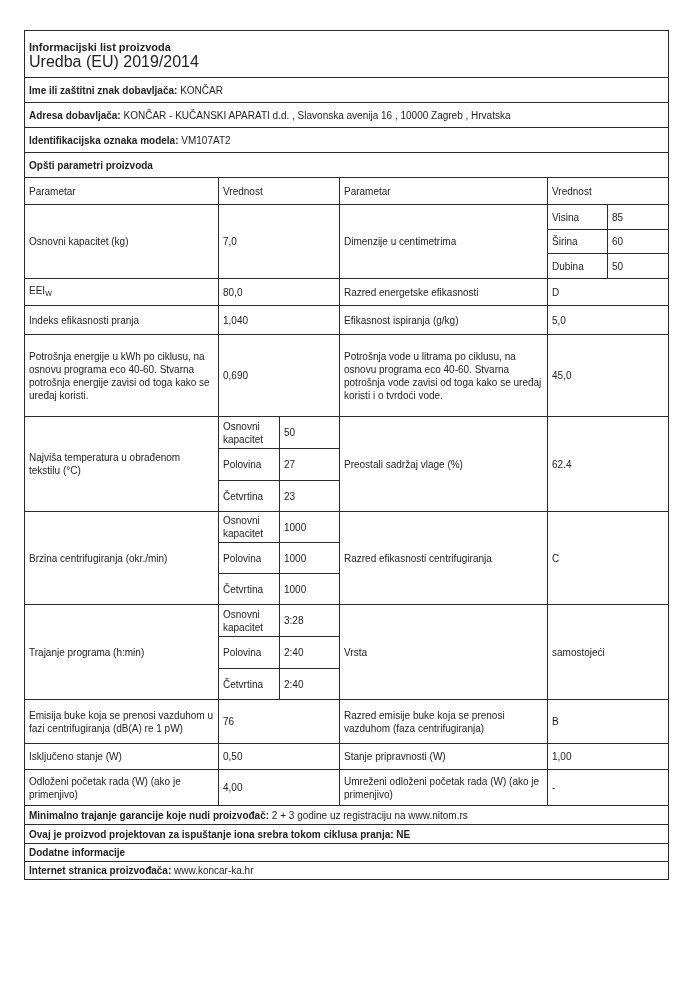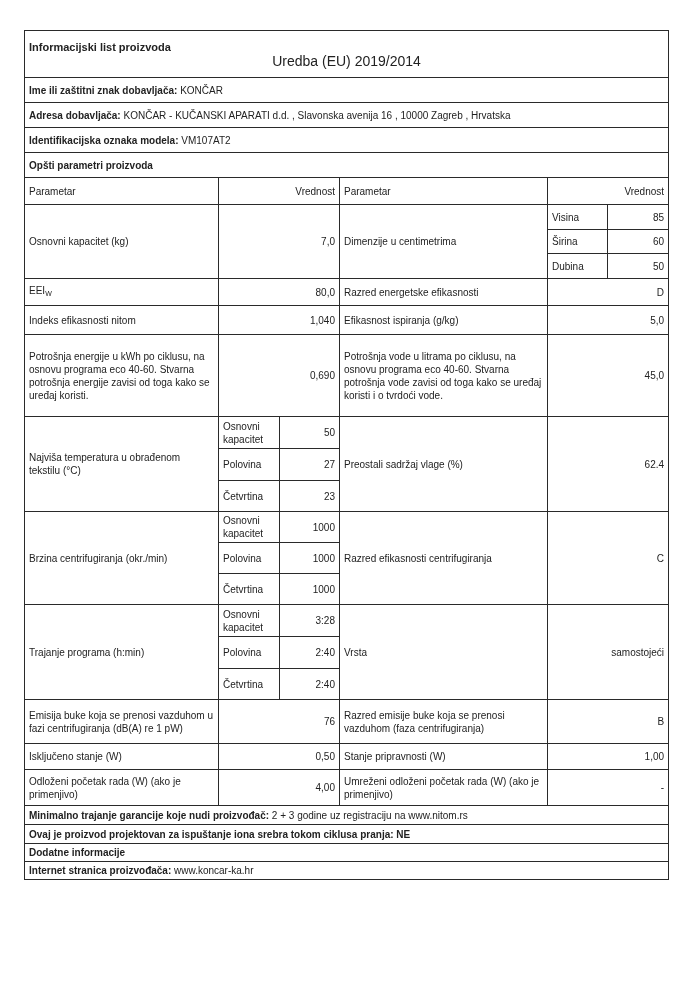--- a/index.html
+++ b/index.html
@@ -4,23 +4,23 @@
 <style>
   html, body { margin:0; padding:0; background:#ffffff; }
   body { width:694px; height:1000px; position:relative; font-family:"Liberation Sans", sans-serif; color:#222; }
   table.sheet {
     position:absolute; left:24px; top:30px; width:644px;
     border-collapse:collapse; table-layout:fixed;
     font-size:10px; line-height:13px;
   }
   table.sheet td { border:1.3px solid #2a2a2a; padding:2px 4px; vertical-align:middle; }
   .b { font-weight:bold; }
-  .c { text-align:right; }
+  .c { text-align:left; }
   .title { font-size:11px; font-weight:bold; line-height:15px; }
-  .sub { font-size:14px;text-align:center; }
+  .sub { font-size:16px; }
   .full { height:20px; }
   sub { font-size:7px; vertical-align:-2px; }
 </style>
 </head>
 <body>
 
 <table class="sheet">
   <colgroup>
     <col style="width:194px">
       <col style="width:61px">
@@ -75,21 +75,21 @@
   </tr>
 
   <tr style="height:27px;">
     <td><span>EEI</span><sub>W</sub></td>
     <td colspan="2" class="c">80,0</td>
     <td>Razred energetske efikasnosti</td>
     <td colspan="2" class="c">D</td>
   </tr>
 
   <tr style="height:29px;">
-    <td>Indeks efikasnosti nitom</td>
+    <td>Indeks efikasnosti pranja</td>
     <td colspan="2" class="c">1,040</td>
     <td>Efikasnost ispiranja (g/kg)</td>
     <td colspan="2" class="c">5,0</td>
   </tr>
 
   <tr style="height:82px;">
     <td>Potrošnja energije u kWh po ciklusu, na osnovu programa eco 40-60. Stvarna potrošnja energije zavisi od toga kako se uređaj koristi.</td>
     <td colspan="2" class="c">0,690</td>
     <td>Potrošnja vode u litrama po ciklusu, na osnovu programa eco 40-60. Stvarna potrošnja vode zavisi od toga kako se uređaj koristi i o tvrdoći vode.</td>
     <td colspan="2" class="c">45,0</td>

